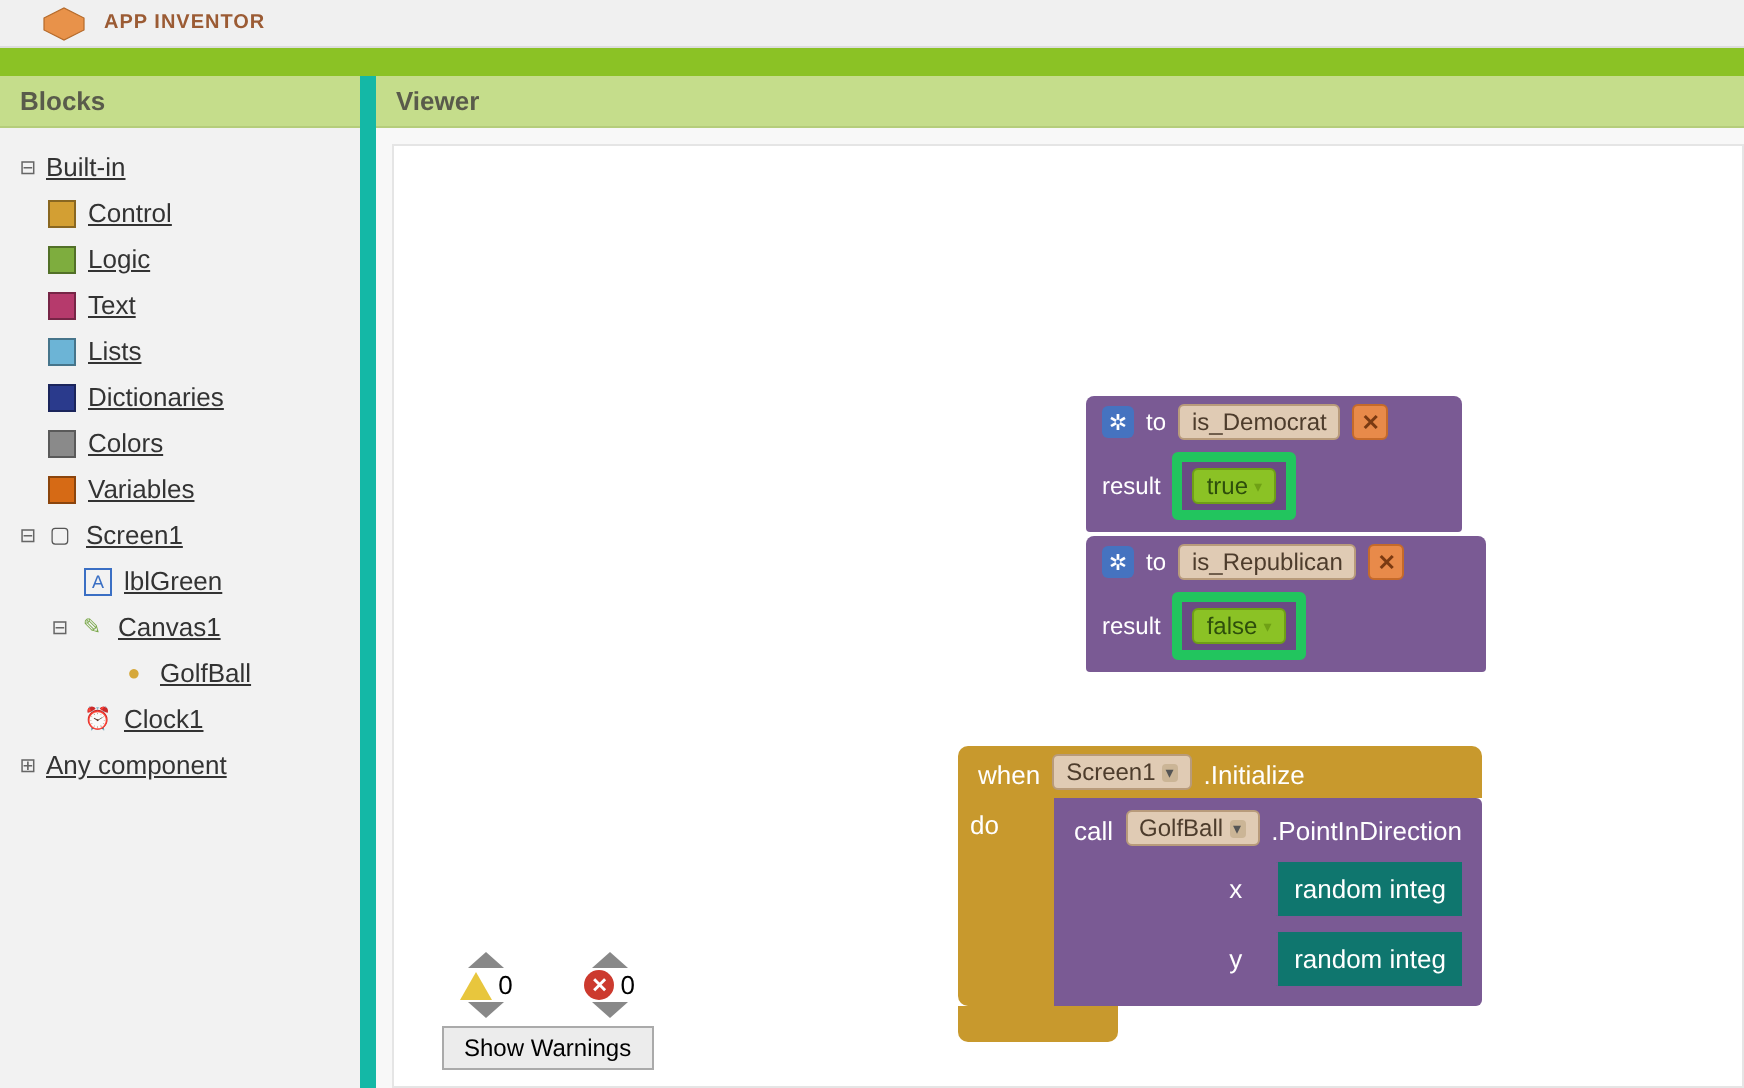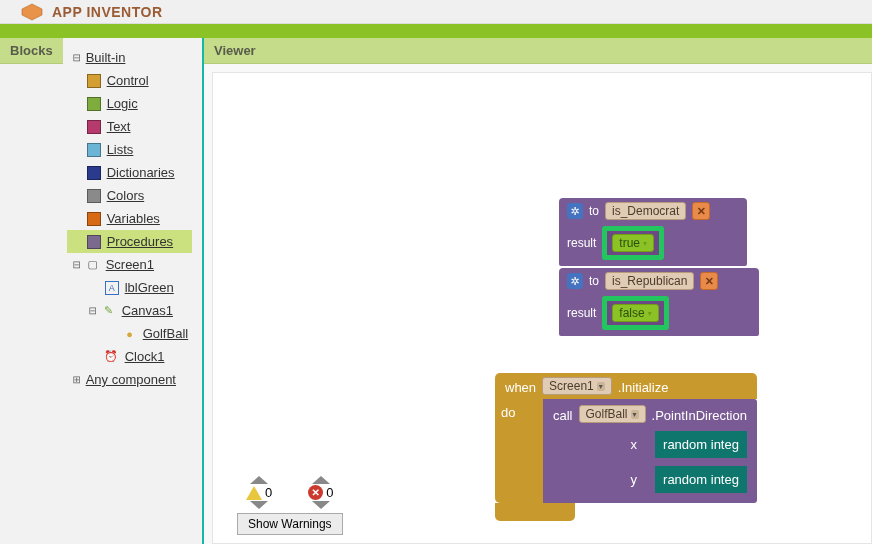--- a/index.html
+++ b/index.html
@@ -1,26 +1,26 @@
 <!DOCTYPE html>
 <html><head>
 <meta charset="utf-8">
 <style>
   * { box-sizing: border-box; margin: 0; padding: 0; }
   body { font-family: Arial, sans-serif; font-size: 13px; background: #fff; width: 872px; height: 544px; overflow: hidden; position: relative; }
   
   .topbar { height: 24px; background: #f0f0f0; border-bottom: 1px solid #ddd; display: flex; align-items: center; padding-left: 20px; }
   .logo { width: 24px; height: 18px; margin-right: 8px; }
-  .appname { font-size: 14px; font-weight: bold; color: #9b5b34; letter-spacing: 0.5px; }
+  .appname { font-size: 10px; font-weight: bold; color: #9b5b34; letter-spacing: 0.5px; }
   
   .greenbar { height: 14px; background: #8bc225; }
   
   .workspace { display: flex; height: calc(100% - 38px); }
   
-  .blocks-panel { width: 204px; background: #f2f2f2; border-right: 2px solid #14b8a6; display:flex; flex-direction:row; }
+  .blocks-panel { width: 188px; background: #f2f2f2; border-right: 8px solid #14b8a6; display:flex; flex-direction:column; }
   .panel-header { background: #c5dd8b; height: 26px; padding: 5px 10px; font-weight: bold; color: #595b4b; font-size: 13px; border-bottom:1px solid #b5cd7b;}
   .tree { padding: 8px 4px; color: #555; }
   .tree-row { display: flex; align-items: center; padding: 4px 4px; cursor: pointer; }
   .tree-row.selected { background: #cbe07f; }
   .exp { width: 12px; height: 12px; display: inline-flex; align-items: center; justify-content: center; font-size: 10px; color: #666; margin-right: 3px; cursor:pointer;}
   .swatch { width: 14px; height: 14px; margin-right: 6px; border: 1px solid rgba(0,0,0,.35); }
   .ticon { width: 14px; height: 14px; margin-right: 6px; display: inline-flex; align-items: center; justify-content: center; font-size: 11px; }
   .lbl { color: #333; text-decoration: underline; }
   .lvl1 { padding-left: 20px; }
   .lvl2 { padding-left: 38px; }
@@ -106,24 +106,20 @@
           <span class="swatch c-dict"></span>
           <span class="lbl">Dictionaries</span>
         </div>
       <div class="tree-row lvl1">
           <span class="swatch c-colors"></span>
           <span class="lbl">Colors</span>
         </div>
       <div class="tree-row lvl1">
           <span class="swatch c-vars"></span>
           <span class="lbl">Variables</span>
-        </div>
-      <div class="tree-row lvl1 selected">
-          <span class="swatch c-proc"></span>
-          <span class="lbl">Procedures</span>
         </div>
       <div class="tree-row">
           <span class="exp">⊟</span>
           <span class="ticon">▢</span>
           <span class="lbl">Screen1</span>
         </div>
       <div class="tree-row lvl2">
           <span class="ticon" style="color:#3a6fc4;border:1px solid #3a6fc4;font-size:9px;">A</span>
           <span class="lbl">lblGreen</span>
         </div>

